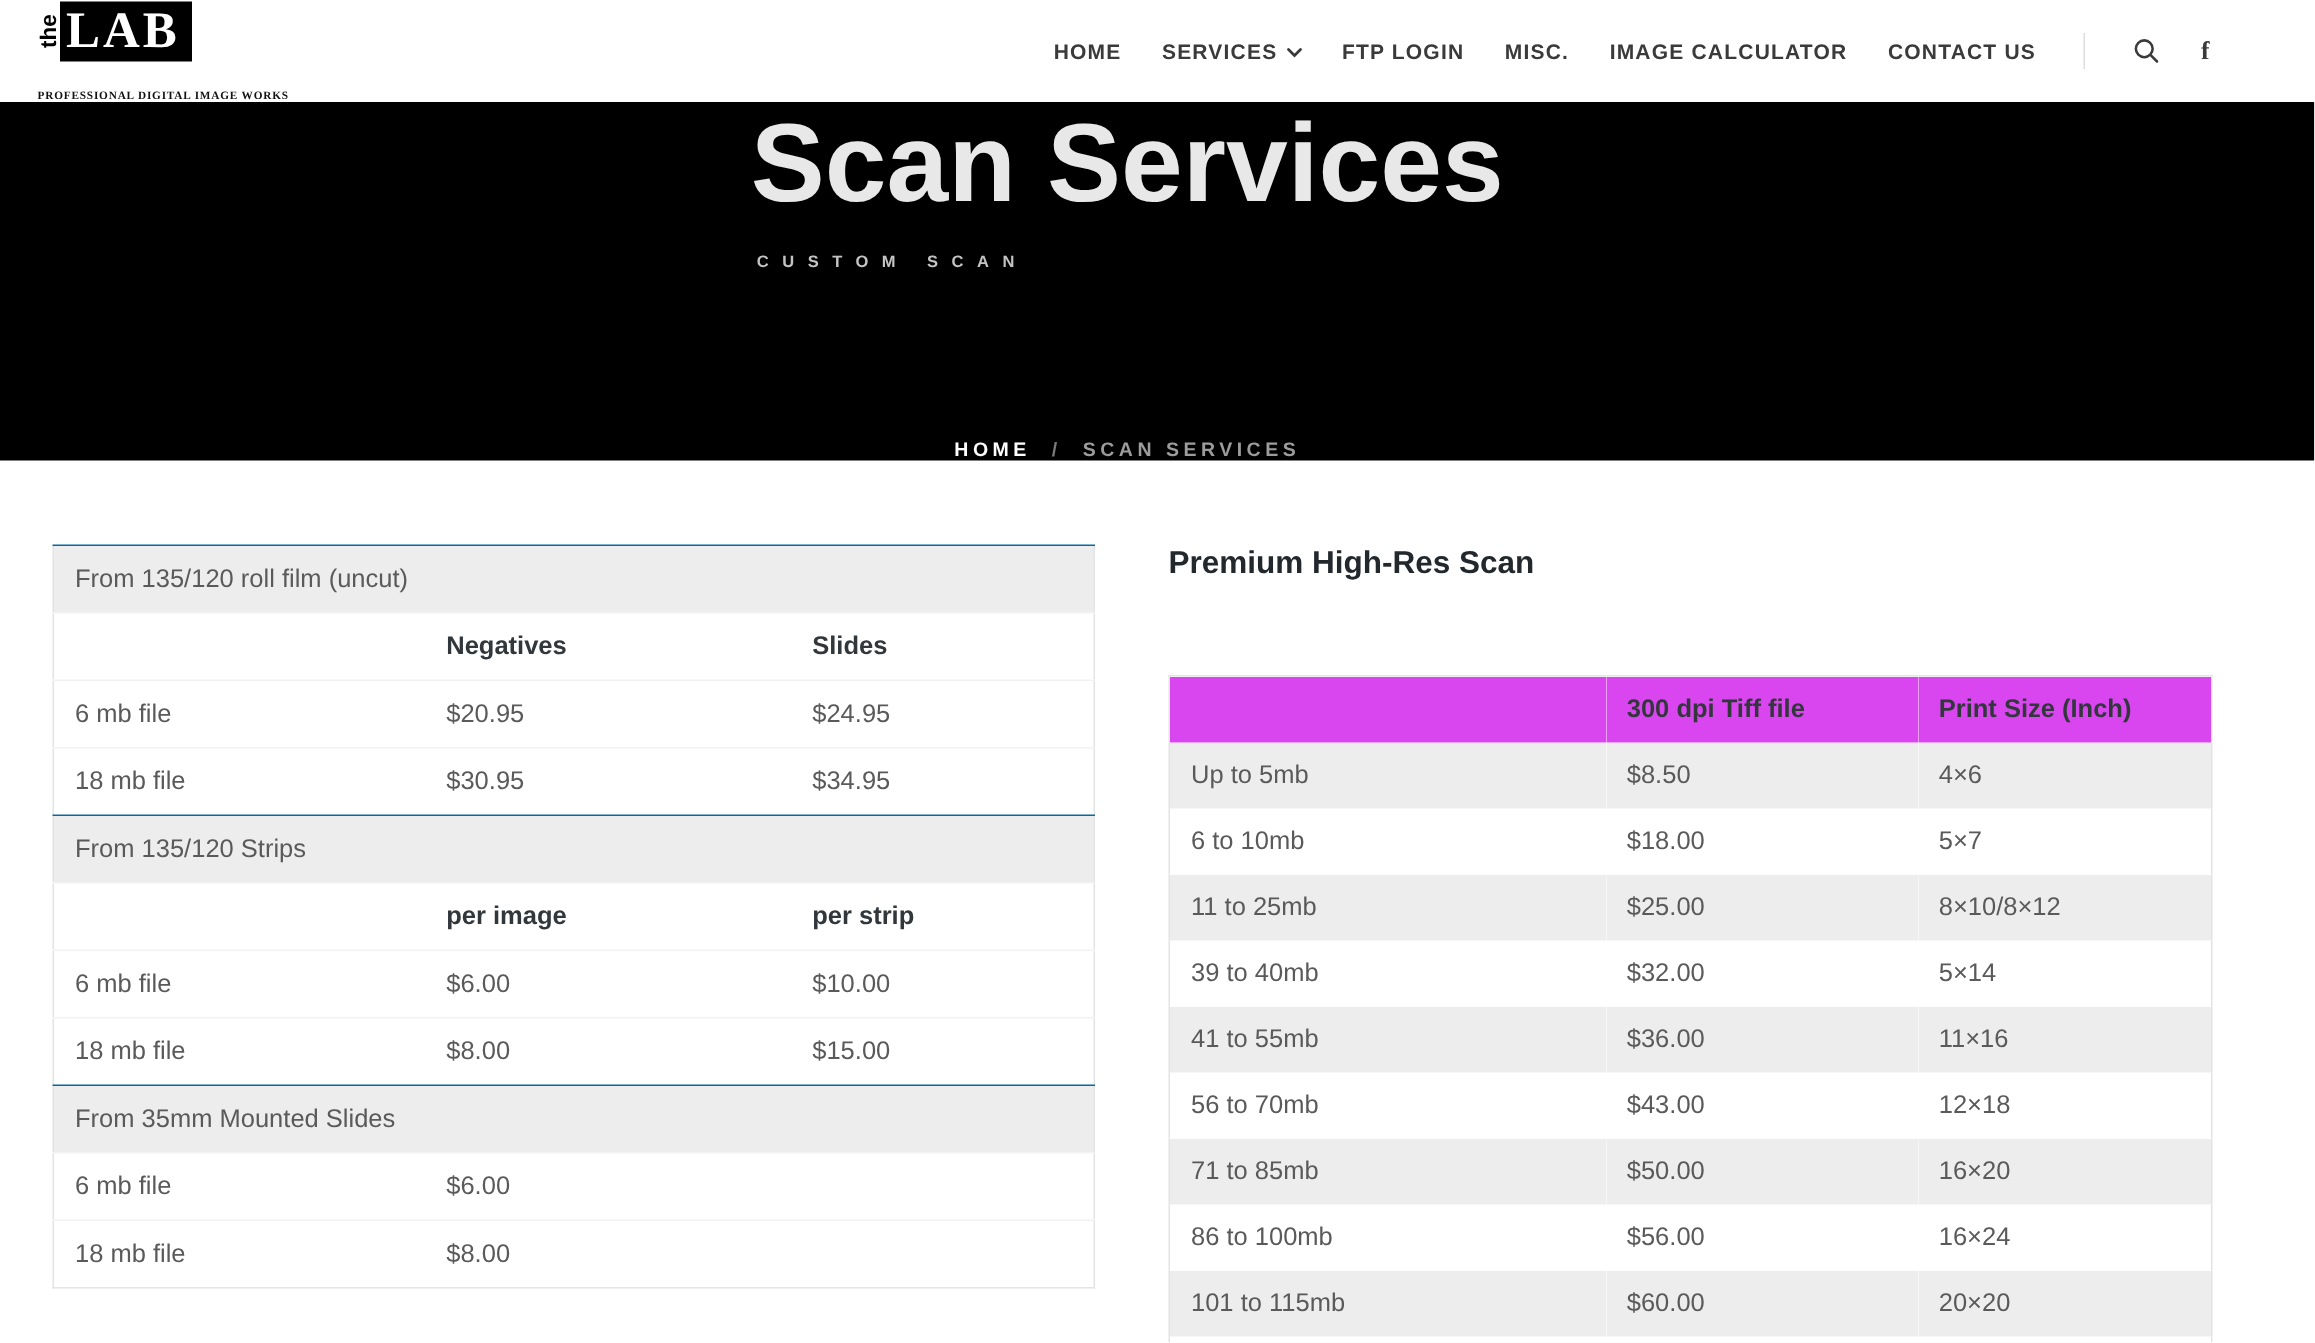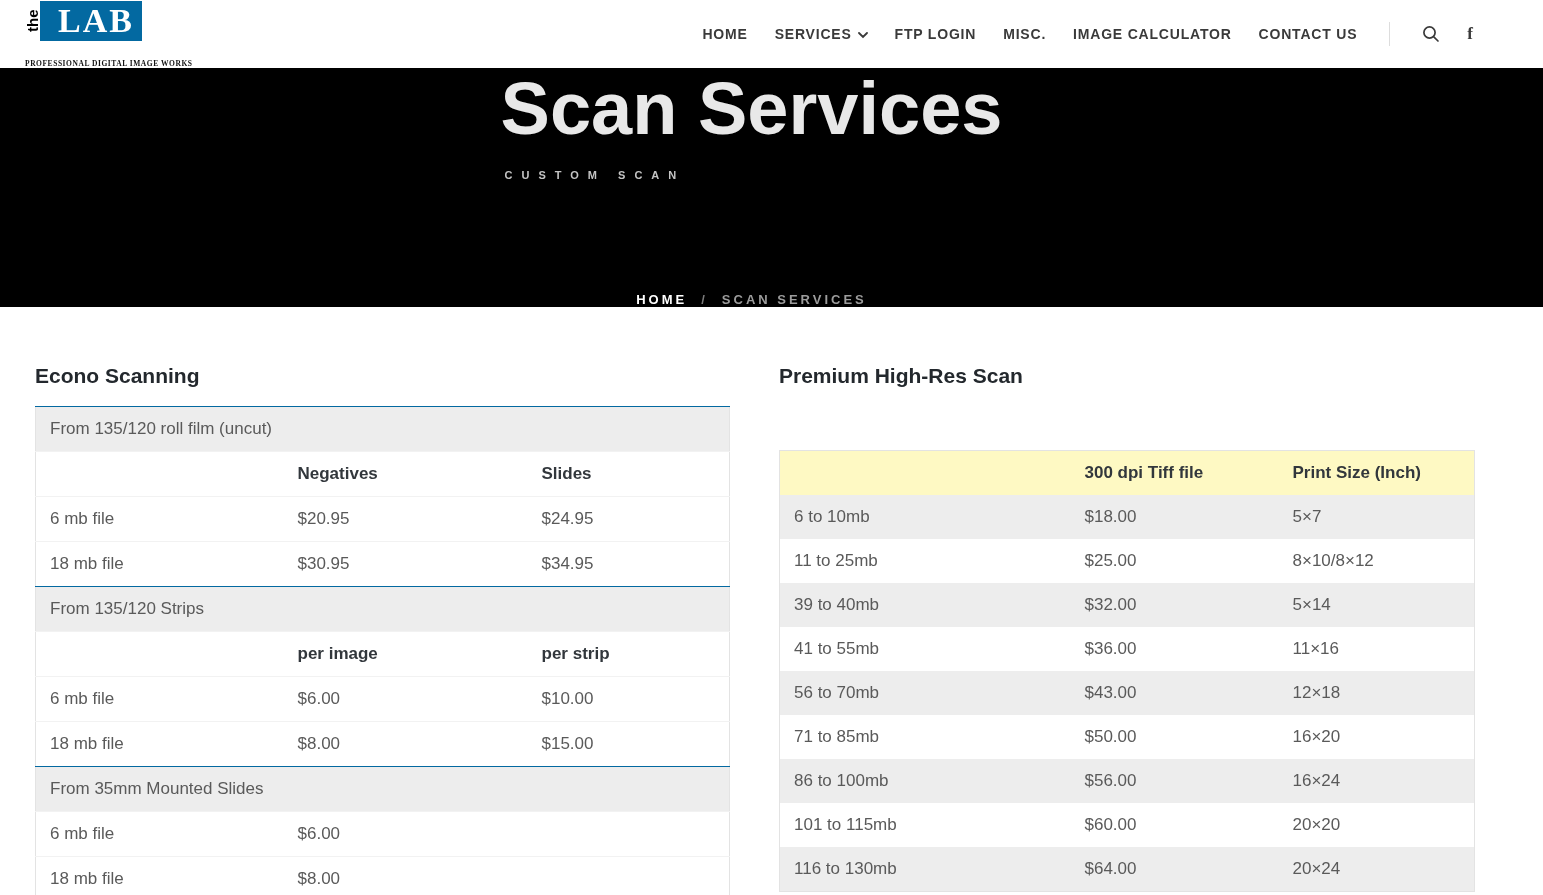--- a/index.html
+++ b/index.html
@@ -16,22 +16,22 @@
   }
   .logo { display:flex; flex-direction:column; cursor:pointer; }
   .logo-top { display:flex; align-items:stretch; height:40px; }
   .logo-the {
     writing-mode:vertical-rl; transform:rotate(180deg);
     font-weight:700; font-size:15px; color:#000; line-height:1;
     display:flex; align-items:center; justify-content:center; width:15px;
     letter-spacing:0px;
   }
   .logo-lab {
-    background:#0369a1; color:#fff; font-family:"Liberation Serif", serif;
-    font-weight:700; font-size:34px; line-height:40px; padding:0 8px 0 18px;
+    background:#000000; color:#fff; font-family:"Liberation Serif", serif;
+    font-weight:700; font-size:34px; line-height:40px; padding:0 8px 0 4px;
     letter-spacing:2px;
   }
   .logo-tagline {
     font-family:"Liberation Serif", serif; font-size:7.5px; color:#111;
     letter-spacing:0.55px; margin-top:18px; white-space:nowrap; font-weight:700;
   }
 
   .main-nav { display:flex; align-items:center; gap:27px; }
   .nav-item {
     font-size:14px; font-weight:700; color:#3a3a3a; letter-spacing:0.8px;
@@ -83,21 +83,21 @@
   }
   .price-table td, .price-table th {
     padding:11px 14px; text-align:left; line-height:22px; font-weight:400;
     overflow:hidden; white-space:nowrap;
   }
   .price-table tr.section-row td { background:#ededed; }
   .price-table tr.header-row td { font-weight:700; color:#32373c; }
   .price-table.lined tr.data-row td,
   .price-table.lined tr.header-row td { border-top:1px solid #f2f2f2; }
   .price-table.lined tr.section-row td { border-top:1px solid #0369a1; }
-  table.striped thead td { font-weight:700; color:#32373c; background:#fef9c3; }
+  table.striped thead td { font-weight:700; color:#32373c; background:#d946ef; }
   table.striped tbody tr:nth-child(odd) td { background:#ededed; }
 
   
   .col-a1 { width:248px; } .col-a2 { width:244px; }
   .col-b1 { width:291px; } .col-b2 { width:208px; }
 </style>
 </head>
 <body>
 
 <div class="page">
@@ -154,21 +154,20 @@
     <div class="breadcrumb">
       <a class="crumb-home">HOME</a>
       <span class="crumb-sep">/</span>
       <span class="crumb-current">SCAN SERVICES</span>
     </div>
   </section>
 
   <main class="content">
 
     <div class="col-left">
-      <h2 class="section-heading">Econo Scanning</h2>
       <table class="price-table lined">
         <colgroup>
             <col class="col-a1">
             <col class="col-a2">
             <col>
           </colgroup>
         <tbody>
             <tr class="section-row">
               <td colspan="3">From 135/120 roll film (uncut)</td>
             </tr>
@@ -232,20 +231,25 @@
           </colgroup>
         <thead>
             <tr class="header-row">
               <td></td>
               <td>300 dpi Tiff file</td>
               <td>Print Size (Inch)</td>
             </tr>
           </thead>
         <tbody>
             <tr class="data-row">
+              <td>Up to 5mb</td>
+              <td>$8.50</td>
+              <td>4×6</td>
+            </tr>
+            <tr class="data-row">
               <td>6 to 10mb</td>
               <td>$18.00</td>
               <td>5×7</td>
             </tr>
             <tr class="data-row">
               <td>11 to 25mb</td>
               <td>$25.00</td>
               <td>8×10/8×12</td>
             </tr>
             <tr class="data-row">

